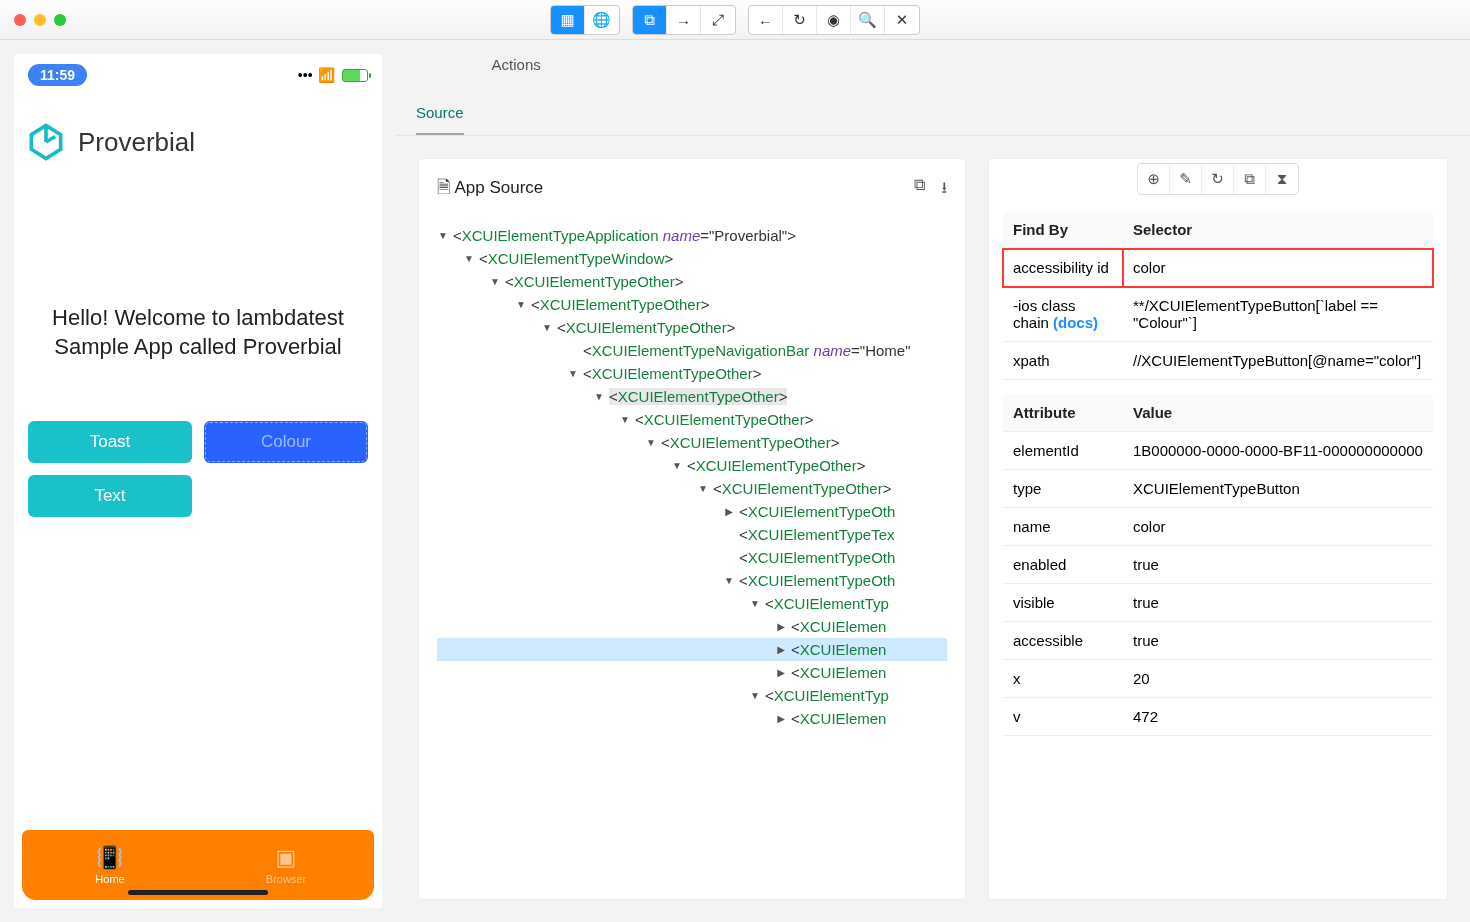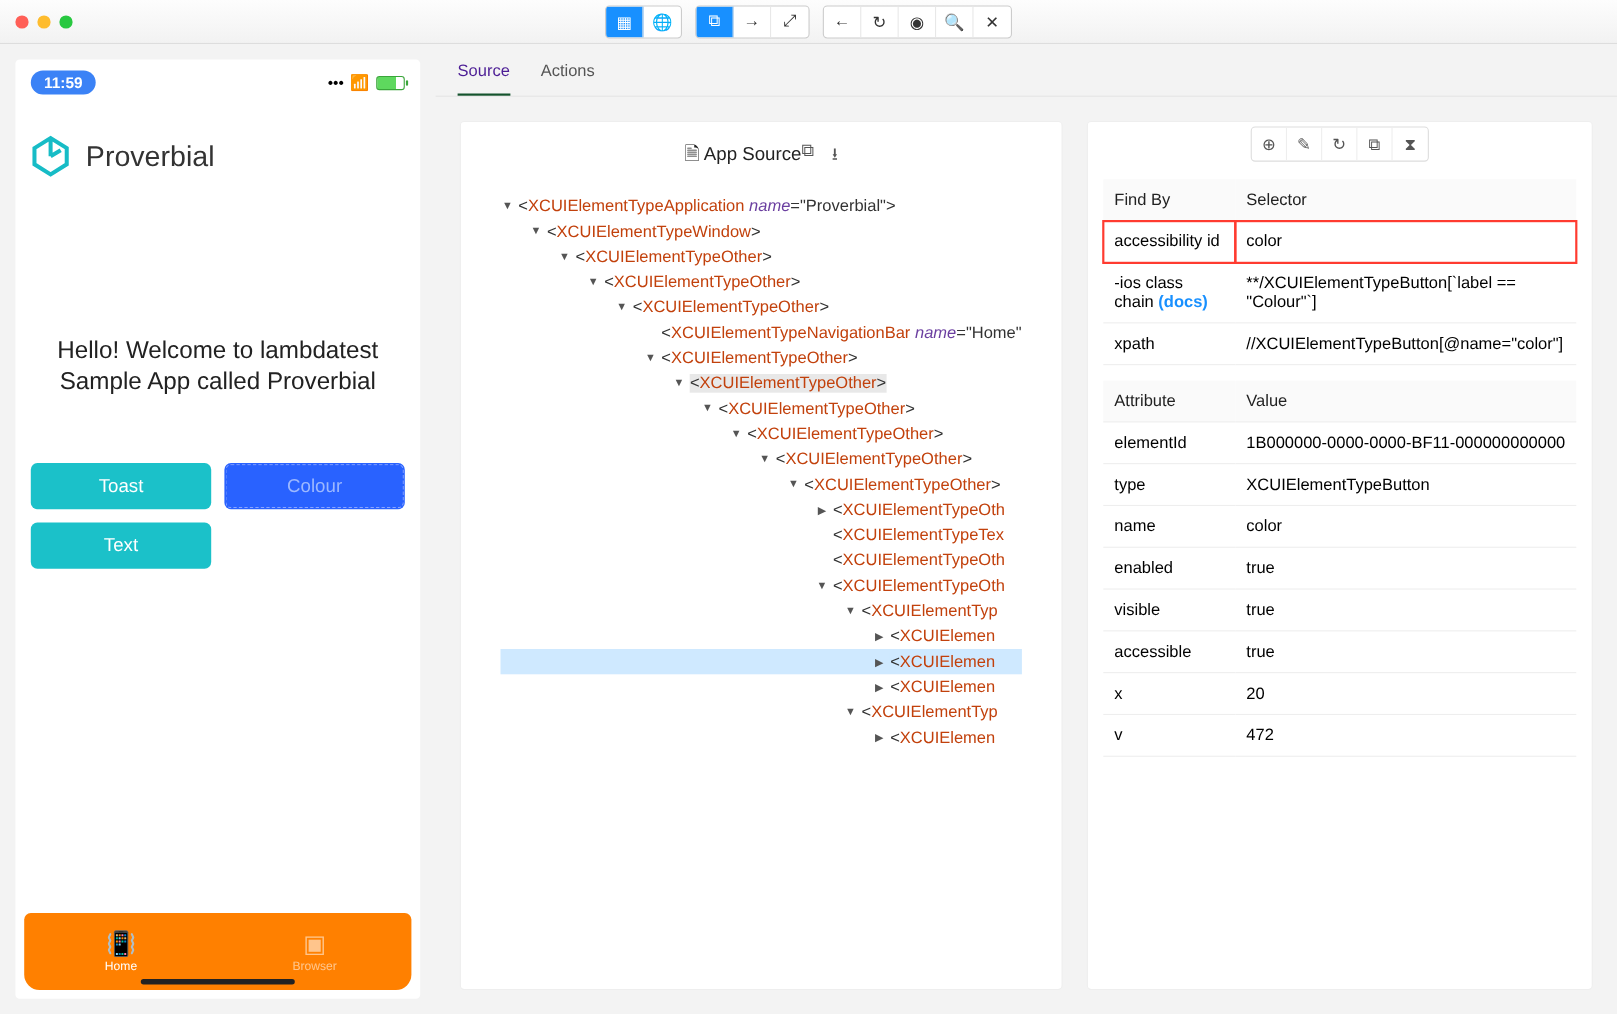--- a/index.html
+++ b/index.html
@@ -38,49 +38,49 @@
 .bottom-bar { position:absolute; bottom:8px; left:8px; right:8px; height:70px; background:#ff8000; border-radius:6px 6px 14px 14px; display:flex;}
 .bb-item { flex:1; display:flex; flex-direction:column; align-items:center; justify-content:center; color:#fff; font-size:11px; gap:2px;}
 .bb-item.dim { opacity:.55;}
 .bb-ico { font-size:22px;}
 .home-indicator{ position:absolute; bottom:5px; left:50%; transform:translateX(-50%); width:140px; height:5px; background:#222; border-radius:3px;}
 
 
 .mid { flex:1; display:flex; flex-direction:column; min-width:0;}
 .tabs { display:flex; gap:28px; padding:16px 20px 0; border-bottom:1px solid #e5e5e5; background:#f3f3f3;}
 .tab { font-size:15px; color:#555; padding-bottom:12px; cursor:pointer;}
-.tab.active { color:#4c1d95; border-bottom:2px solid #14532d;}
+.tab.active { color:#0f766e; border-bottom:2px solid #a3a3a3;margin-top:48px;}
 
 .panel-row { flex:1; display:flex; gap:22px; padding:22px; overflow:hidden;}
-.card { background:#fff; border-radius:4px; border:1px solid #eee; box-shadow:0 0 0 rgba(0,0,0,0); display:flex; flex-direction:column; overflow:hidden;align-items:center;}
+.card { background:#fff; border-radius:4px; border:1px solid #eee; box-shadow:0 0 0 rgba(0,0,0,0); display:flex; flex-direction:column; overflow:hidden;}
 .card.source { flex:1; min-width:0;}
 .card.selected { width:460px; flex-shrink:0;}
 
 .card-header { display:flex; align-items:center; justify-content:space-between; padding:16px 18px; font-size:17px; color:#222;}
 .card-header .hdr-actions { display:flex; gap:16px; color:#555;}
 .hdr-icon { cursor:pointer; font-size:16px;}
 
 .tree { flex:1; overflow:auto; padding:4px 18px 18px; font-size:15px;}
 .tree-line { white-space:nowrap; padding:3px 0; display:flex; align-items:center; gap:4px;}
 .caret { width:12px; color:#555; font-size:10px; display:inline-block; text-align:center; user-select:none;}
-.tag { color:#c2410c; }
+.tag { color:#15803d; }
 .attr-name { color:#6b3fa0; font-style:italic;}
 .attr-val { color:#333; }
 .punct { color:#333;}
 .tree-line.hl { background:#cfe9ff;}
 
 .sel-body { flex:1; overflow:auto; padding:0 14px 14px;}
 .action-btns { display:flex; justify-content:center; margin:4px 0 16px;}
 .ag { display:flex; border:1px solid #ddd; border-radius:4px; overflow:hidden;}
 .ag .tb-btn { width:32px; height:30px; border-right:1px solid #eee; font-size:15px; color:#555;}
 .ag .tb-btn:last-child{border-right:none;}
 
 table.sel { width:100%; border-collapse:collapse; font-size:15px; margin-bottom:14px;}
 table.sel th, table.sel td { text-align:left; padding:10px 10px; border-bottom:1px solid #eee; vertical-align:top;}
-table.sel th { color:#222; font-weight:400; background:#fafafa;}
+table.sel th { color:#222; font-weight:700; background:#fafafa;}
 a.docs { color:#1890ff; font-weight:600; }
 .highlight-cell { outline:2px solid #ff3b30; outline-offset:-1px;}
 .find-col { width:120px;}
 .attr-col { width:120px;}
 </style>
 </head>
 <body>
 
 <div class="titlebar">
   <div class="traffic">

